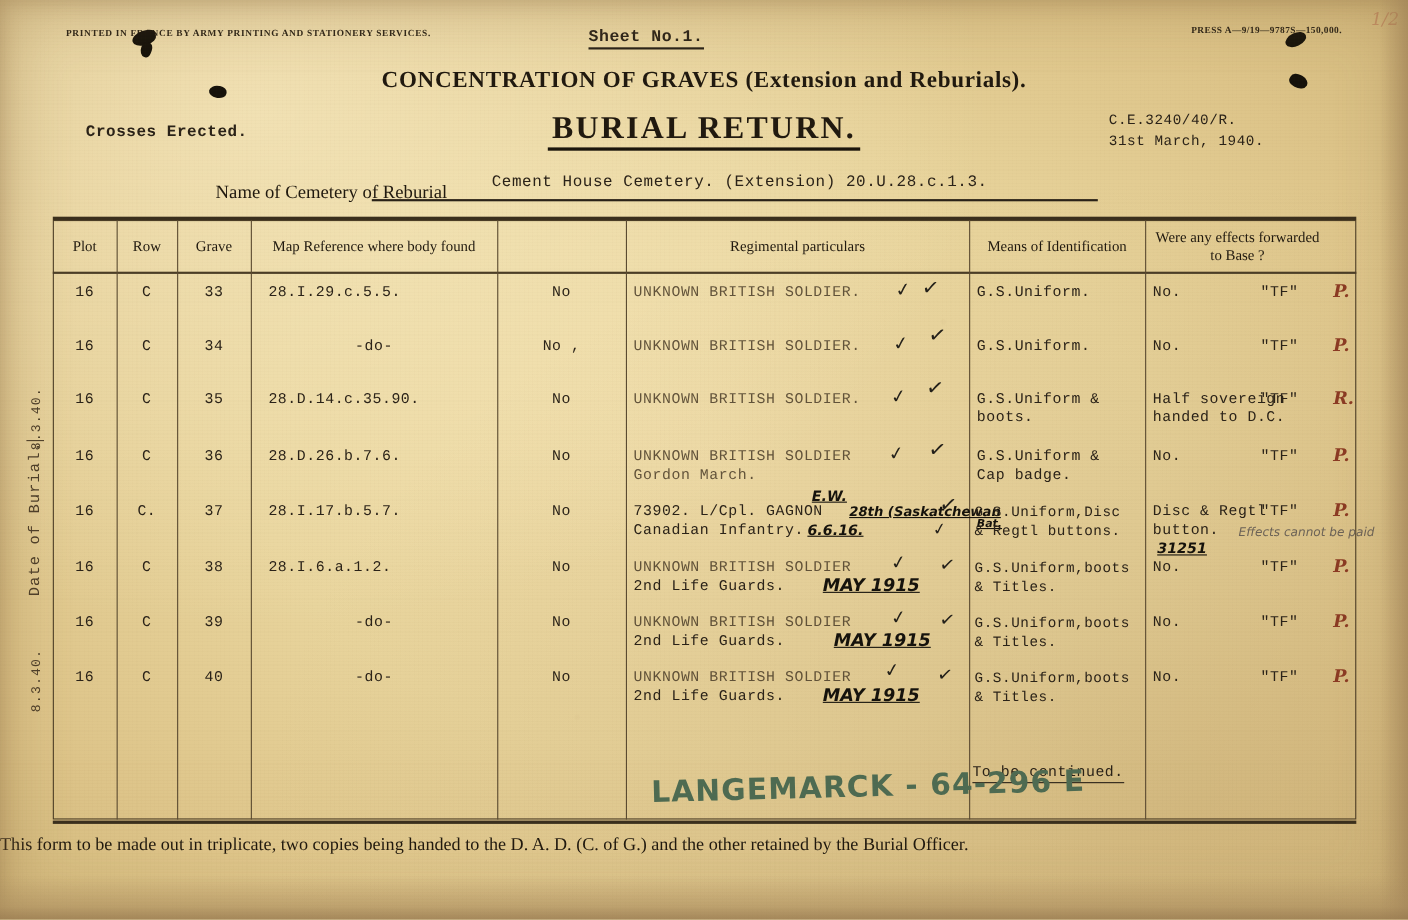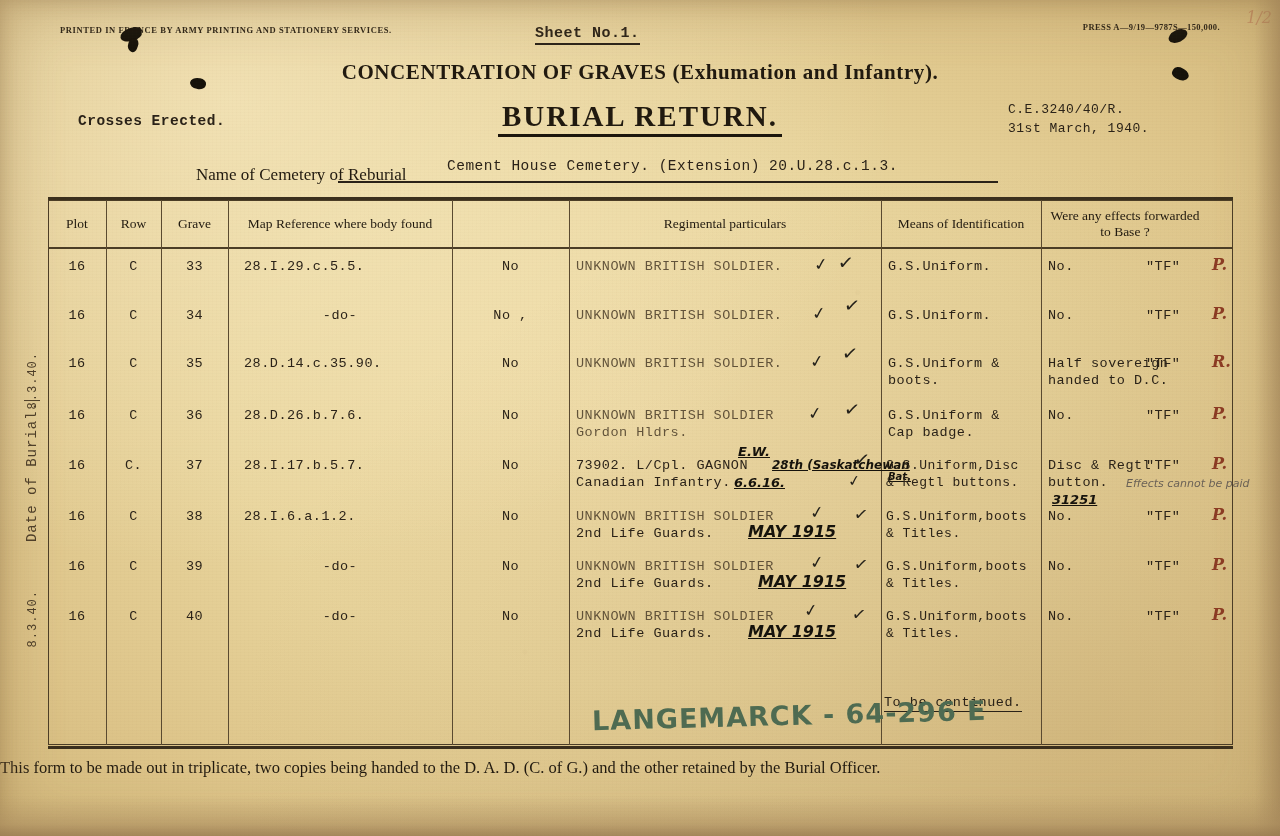--- a/index.html
+++ b/index.html
@@ -98,21 +98,21 @@
 </style>
 </head>
 <body>
 
 <div class="page">
 
   <div class="abs pr" id="printed-in">PRINTED IN FRANCE BY ARMY PRINTING AND STATIONERY SERVICES.</div>
   <div class="abs pr" id="press">PRESS A—9/19—9787S—150,000.</div>
   <div class="abs tw" id="sheet-no"><span class="ul">Sheet No.1.</span></div>
 
-  <div class="abs pr" id="title-main">CONCENTRATION  OF  GRAVES (Exhumation and Infantry).</div>
+  <div class="abs pr" id="title-main">CONCENTRATION  OF  GRAVES (Extension and Reburials).</div>
   <div class="abs pr" id="title-burial"><span class="ul">BURIAL RETURN.</span></div>
 
   <div class="abs tw" id="crosses">Crosses Erected.</div>
 
   <div class="abs tw" id="ref-block">
     <div>C.E.3240/40/R.</div>
     <div>31st March, 1940.</div>
   </div>
 
   <div class="abs pr" id="cem-label">Name of Cemetery of Reburial</div>
@@ -192,21 +192,21 @@
       <div class="cell hw-red" style="left:1164px;top:0px;font-size:16px">R.</div>
     </div>
 
     <div class="row" style="top:205px;height:50px">
       <div class="cell tw c" style="left:0;width:58px;top:2px">16</div>
       <div class="cell tw c" style="left:58px;width:55px;top:2px">C</div>
       <div class="cell tw c" style="left:113px;width:67px;top:2px">36</div>
       <div class="cell tw" style="left:196px;top:2px">28.D.26.b.7.6.</div>
       <div class="cell tw c" style="left:404px;width:117px;top:2px">No</div>
       <div class="cell tw tw-faint" style="left:528px;top:2px">UNKNOWN BRITISH SOLDIER</div>
-      <div class="cell tw tw-faint" style="left:528px;top:19px">Gordon Hldrs.</div>
+      <div class="cell tw tw-faint" style="left:528px;top:19px">Gordon March.</div>
       <div class="cell tick" style="left:760px;top:0px;font-size:17px">✓</div>
       <div class="cell tick" style="left:796px;top:-4px;font-size:19px;transform:rotate(8deg)">✓</div>
       <div class="cell tw" style="left:840px;top:2px">G.S.Uniform &amp;</div>
       <div class="cell tw" style="left:840px;top:19px">Cap badge.</div>
       <div class="cell tw" style="left:1000px;top:2px">No.</div>
       <div class="cell tw" style="left:1098px;top:2px">"TF"</div>
       <div class="cell hw-red" style="left:1164px;top:0px;font-size:16px">P.</div>
     </div>
 
     <div class="row" style="top:255px;height:52px">

